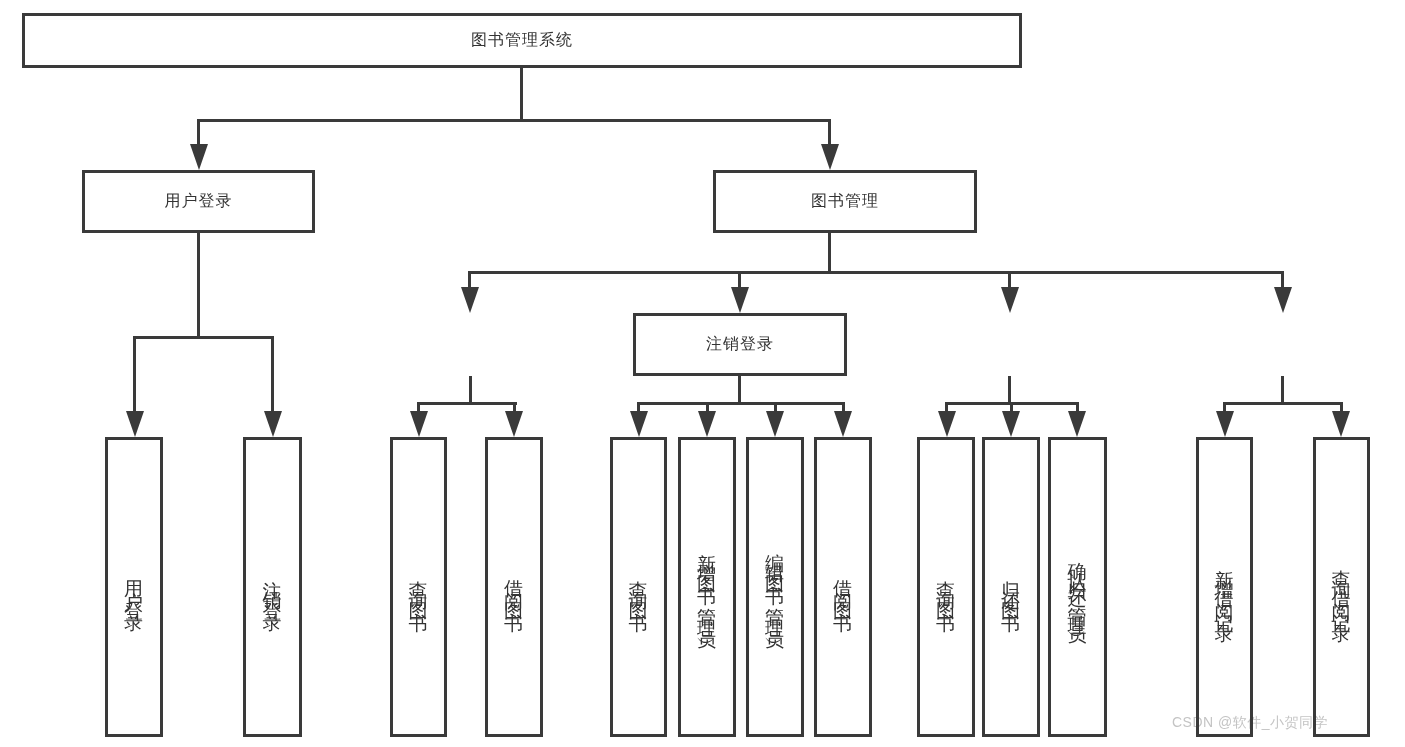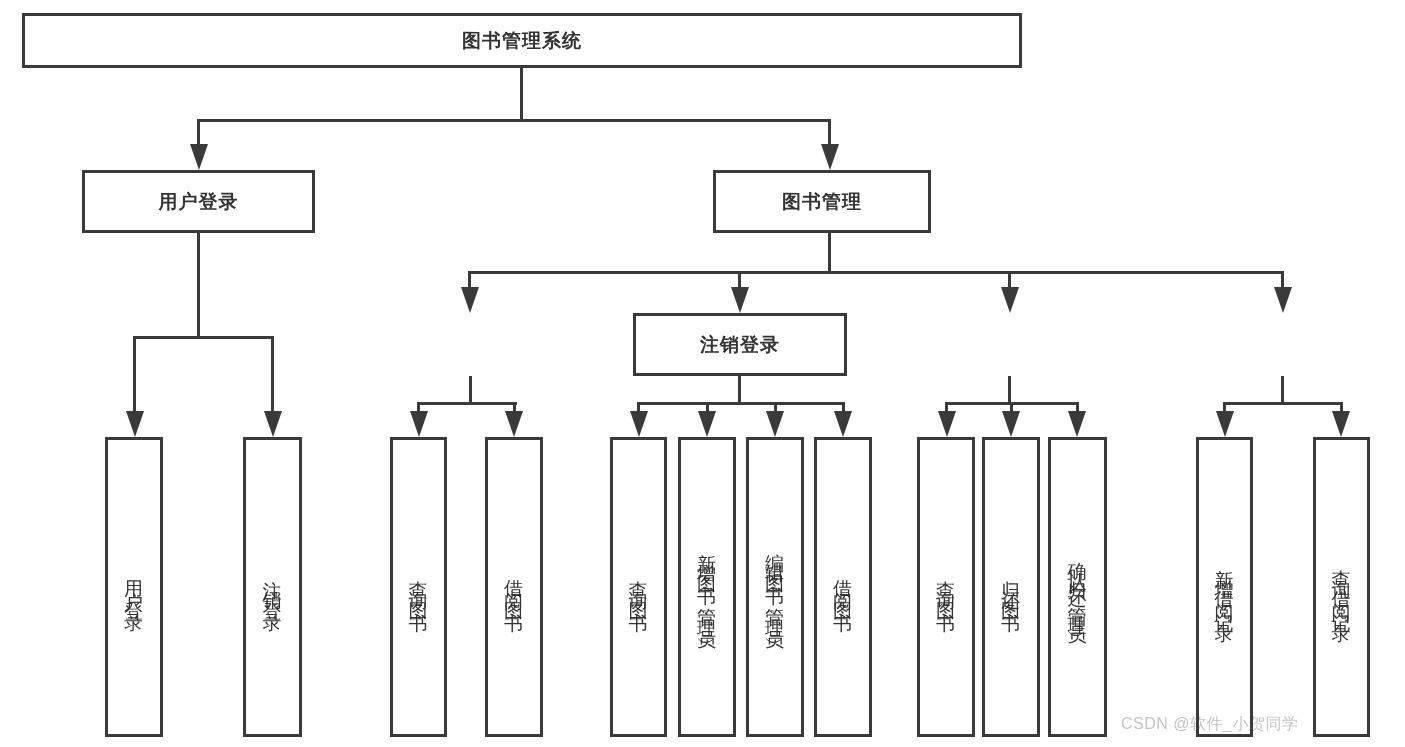--- a/index.html
+++ b/index.html
@@ -15,24 +15,23 @@
     width:1405px;height:747px;
     background:var(--bg);
     overflow:hidden;
   }
   
   .box{
     position:absolute;
     border:3px solid var(--line);
     background:#fff;
     display:flex;align-items:center;justify-content:center;
-    font-size:19px;color:var(--text);
+    font-size:16px;color:var(--text);
     letter-spacing:1px;
     box-sizing:border-box;
-    font-weight:bold;
   }
   
   .vbox{
     position:absolute;
     border:3px solid var(--line);
     background:#fff;
     display:flex;align-items:center;justify-content:center;
     box-sizing:border-box;
     top:437px;height:300px;
   }
@@ -48,22 +47,22 @@
   .ln{position:absolute;background:var(--line);}
   
   .arr{
     position:absolute;width:0;height:0;
     border-left:9px solid transparent;
     border-right:9px solid transparent;
     border-top:26px solid var(--line);
   }
   .watermark{
     position:absolute;
-    left:1121px;top:714px;
-    font-size:16px;color:var(--wm);
+    left:1172px;top:714px;
+    font-size:14px;color:var(--wm);
     mix-blend-mode:darken;
     white-space:nowrap;
     letter-spacing:0.5px;
   }
 </style>
 </head>
 <body>
 
 <div id="canvas">
 
@@ -74,21 +73,21 @@
   <div class="ln" style="left:520px;top:68px;width:3px;height:54px"></div>
   <div class="ln" style="left:197px;top:119px;width:634px;height:3px"></div>
   <div class="ln" style="left:197px;top:119px;width:3px;height:30px"></div>
   <div class="ln" style="left:828px;top:119px;width:3px;height:30px"></div>
   <div class="arr" style="left:190px;top:144px"></div>
   <div class="arr" style="left:821px;top:144px"></div>
 
   <div class="box" style="left:82px;top:170px;width:233px;height:63px">
     <span>用户登录</span>
   </div>
-  <div class="box" style="left:713px;top:170px;width:218px;height:63px">
+  <div class="box" style="left:713px;top:170px;width:264px;height:63px">
     <span>图书管理</span>
   </div>
 
   <div class="ln" style="left:197px;top:233px;width:3px;height:106px"></div>
   <div class="ln" style="left:133px;top:336px;width:141px;height:3px"></div>
   <div class="ln" style="left:133px;top:336px;width:3px;height:78px"></div>
   <div class="ln" style="left:271px;top:336px;width:3px;height:78px"></div>
   <div class="arr" style="left:126px;top:411px"></div>
   <div class="arr" style="left:264px;top:411px"></div>
 

